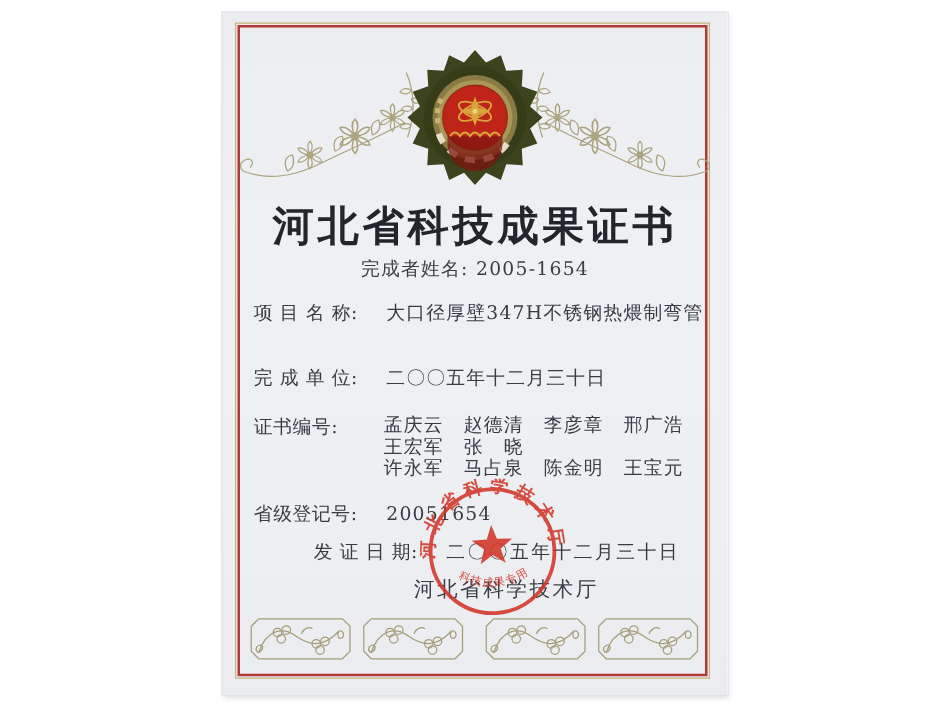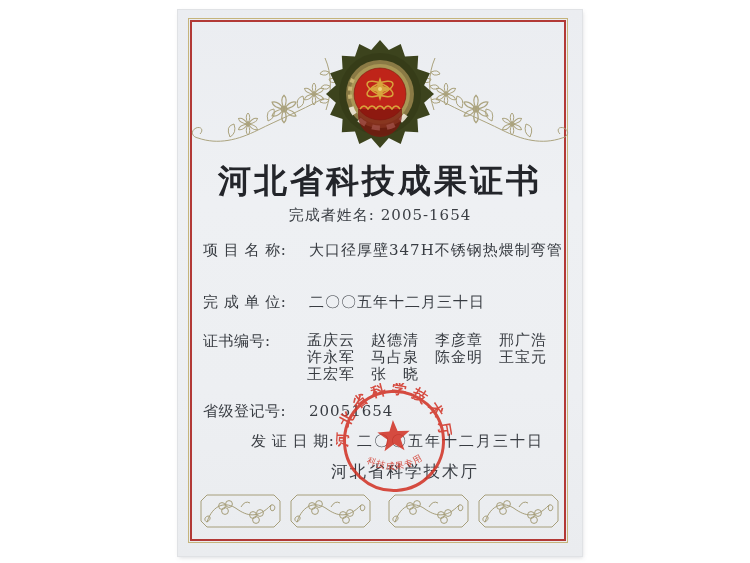--- a/index.html
+++ b/index.html
@@ -128,22 +128,22 @@
 
     <div class="row row-unit">
       <span class="lbl">完 成 单 位:</span><span class="val">二〇〇五年十二月三十日</span>
     </div>
 
     <div class="row row-completers-label">
       <span class="lbl">证书编号:</span>
     </div>
     <div class="completers">
       <div>孟庆云　赵德清　李彦章　邢广浩</div>
+      <div>王宏军　张　晓</div>
       <div>许永军　马占泉　陈金明　王宝元</div>
-      <div>王宏军　张　晓</div>
     </div>
 
     <div class="row row-registration">
       <span class="lbl">省级登记号:</span><span class="val">20051654</span>
     </div>
 
     <div class="row row-date">
       <span class="lbl">发 证 日 期:</span><span class="val">二〇〇五年十二月三十日</span>
     </div>
 

